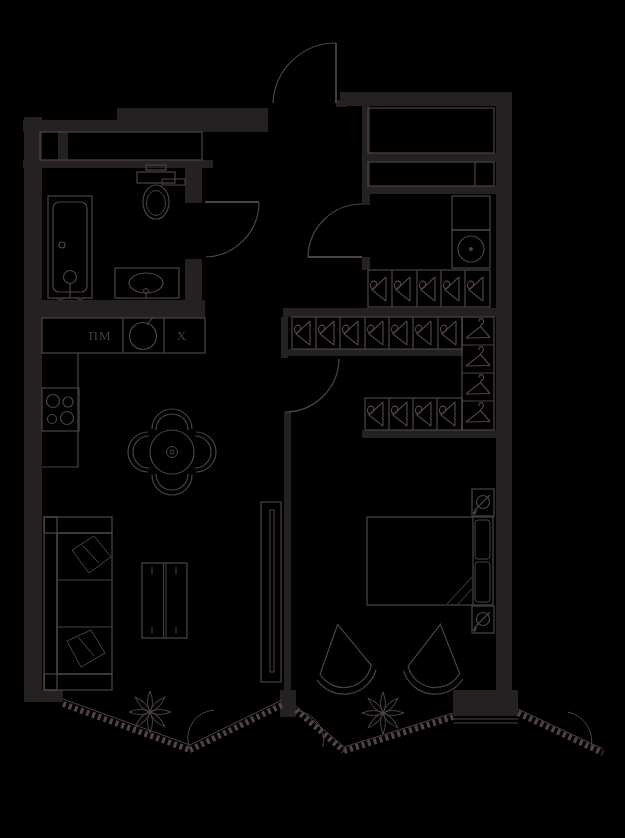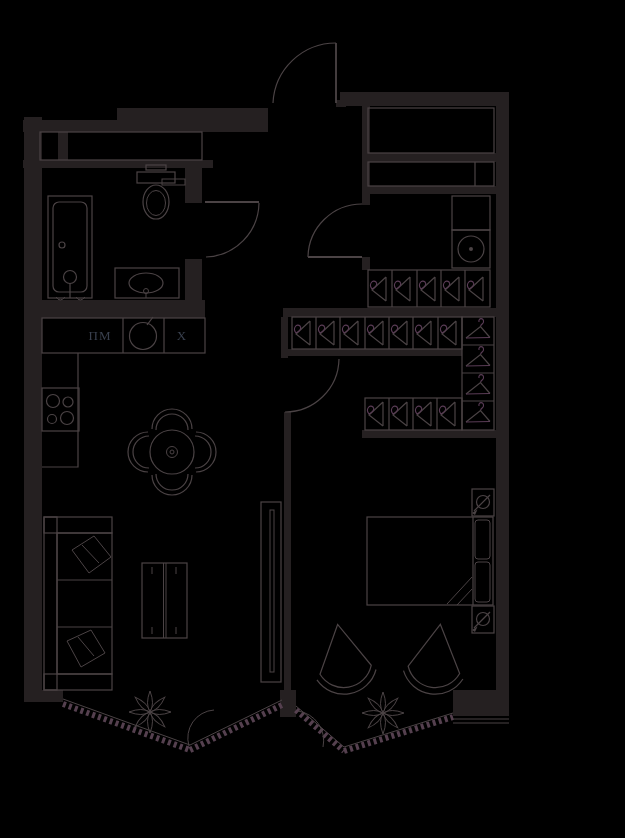--- a/index.html
+++ b/index.html
@@ -1,20 +1,20 @@
 <!DOCTYPE html>
 <html style="--background: #000000; --wall: #252021; --line: #4b4345; --hatch: #55404f; --accent: #5a3c56; --text: #39404e;"><head>
 <meta charset="utf-8">
 <style>
   :root{
     --background:#000000; --wall:#252021; --line:#4b4345;
     --hatch:#55404f; --accent:#5a3c56; --text:#39404e;
   }
   html,body{margin:0;padding:0;background:var(--background);}
-  .stage{position:relative;width:509px;height:838px;background:var(--background);overflow:hidden;text-align:center;}
+  .stage{position:relative;width:625px;height:838px;background:var(--background);overflow:hidden;text-align:center;}
   svg{display:block}
   .wall{fill:var(--wall);stroke:none}
   .ln{fill:none;stroke:var(--line);stroke-width:1.2}
   .lnt{fill:none;stroke:var(--line);stroke-width:1}
   .ln2{fill:none;stroke:var(--line);stroke-width:1.8}
   .acc{fill:none;stroke:var(--accent);stroke-width:1.1}
   .hatch{fill:none;stroke:var(--hatch);stroke-width:6;stroke-dasharray:3 3.2}
   .fillln{fill:var(--line);stroke:none}
   .txt{fill:var(--text);font-family:"Liberation Serif",serif;font-size:13px;letter-spacing:1px;text-anchor:middle}
 </style>

